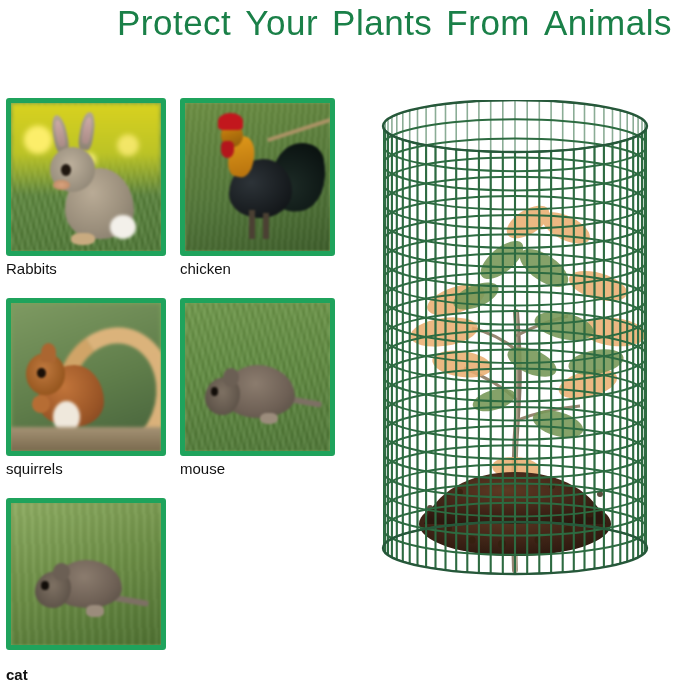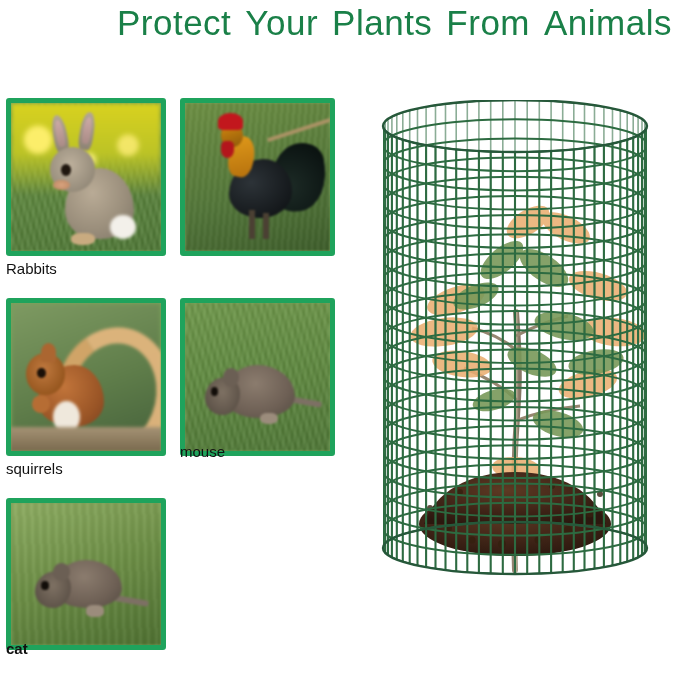--- a/index.html
+++ b/index.html
@@ -206,20 +206,21 @@
           <div class="ro-tail"></div>
           <div class="ro-body"></div>
           <div class="ro-neck"></div>
           <div class="ro-head"></div>
           <div class="ro-comb"></div>
           <div class="ro-wattle"></div>
           <div class="ro-leg"></div>
           <div class="ro-leg b"></div>
         </div>
       </div>
+      <div class="caption" style="left:0;top:162px;width:155px;">chicken</div>
     </div>
 
     <div class="cell" style="left:6px;top:208px;width:160px;height:192px;padding-left:44px;">
       <div class="thumb" style="width:160px;height:158px;">
         <div class="photo blurall">
           <div class="sq-bg"></div>
           <div class="sq-tail"></div>
           <div class="sq-body"></div>
           <div class="sq-belly"></div>
           <div class="sq-head"></div>
@@ -237,36 +238,36 @@
         <div class="photo blurall">
           <div class="grass"></div>
           <div class="mo-tail"></div>
           <div class="mo-body"></div>
           <div class="mo-head"></div>
           <div class="mo-ear"></div>
           <div class="mo-eye"></div>
           <div class="mo-foot"></div>
         </div>
       </div>
-      <div class="caption" style="left:0;top:145px;width:155px;">mouse</div>
+      <div class="caption" style="left:0;top:162px;width:155px;">mouse</div>
     </div>
 
     <div class="cell" style="left:6px;top:408px;width:160px;height:186px;">
       <div class="thumb" style="width:160px;height:152px;">
         <div class="photo blurall">
           <div class="grass blurbg"></div>
           <div class="mo-tail" style="left:62%;top:66%;"></div>
           <div class="mo-body" style="left:28%;top:40%;width:46%;height:34%;"></div>
           <div class="mo-head" style="left:16%;top:48%;"></div>
           <div class="mo-ear" style="left:28%;top:42%;"></div>
           <div class="mo-eye" style="left:20%;top:55%;"></div>
           <div class="mo-foot" style="left:50%;top:72%;"></div>
         </div>
       </div>
-      <div class="caption bold" style="left:0;top:142px;width:160px;">cat</div>
+      <div class="caption bold" style="left:0;top:168px;width:160px;">cat</div>
     </div>
 
   </div>
 
   <div class="cage-wrap">
     <svg class="cage-svg" width="327" height="500" viewBox="0 0 327 500">
       <defs>
         <clipPath id="cylClip">
           <path d="M31,26 a132,26 0 0 1 264,0 L295,448 a132,26 0 0 1 -264,0 Z"></path>
         </clipPath>

